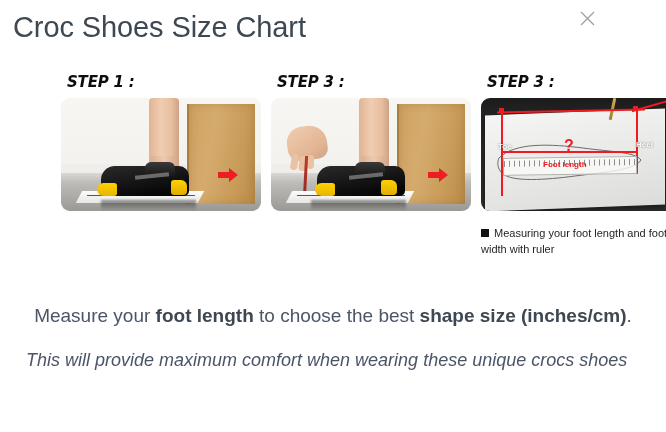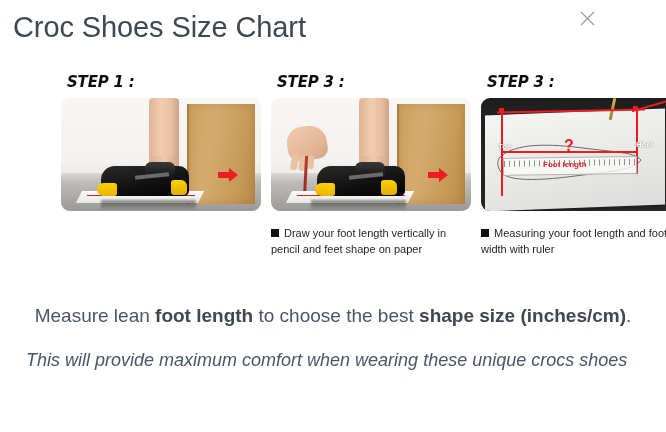--- a/index.html
+++ b/index.html
@@ -436,23 +436,20 @@
       <div class="finger" style="left:36px;top:57px;width:7px;height:14px;transform:rotate(2deg);"></div>
       <div class="pencil"></div>
       <div class="paper"></div>
       <div class="paper-redline"></div>
       <div class="sock" style="left:46px;"></div>
       <div class="sock-cuff"></div>
       <div class="sock-stripe" style="left:78px;"></div>
       <div class="toe-yellow" style="left:44px;"></div>
       <div class="heel-yellow"></div>
       <div class="reflection"></div>
-    </div>
-    <div class="step-caption">
-      <span class="bullet-square"></span><span>Draw your foot length vertically in pencil and feet shape on paper</span>
     </div>
   </div>
 
   <div class="step-arrow arrow-2">
     <svg width="22" height="22" viewBox="0 0 22 22">
       <path d="M1 8 L12 8 L12 4 L21 11 L12 18 L12 14 L1 14 Z" fill="#ee1c23"></path>
     </svg>
   </div>
 
   <div class="step step-3">
@@ -478,15 +475,15 @@
       <div class="lbl-heel">Heel</div>
       <div class="lbl-q">?</div>
       <div class="lbl-footlength">Foot length</div>
     </div>
     <div class="step-caption">
       <span class="bullet-square"></span><span>Measuring your foot length and foot width with ruler</span>
     </div>
   </div>
 </div>
 
-<div class="summary-line"><span>Measure lean </span><b>foot length</b><span> to choose the best </span><b>shape size (inches/cm)</b><span>.</span></div>
+<div class="summary-line"><span>Measure your </span><b>foot length</b><span> to choose the best </span><b>shape size (inches/cm)</b><span>.</span></div>
 
 <div class="note-line">This will provide maximum comfort when wearing these unique crocs shoes</div>
 
 </body></html>

